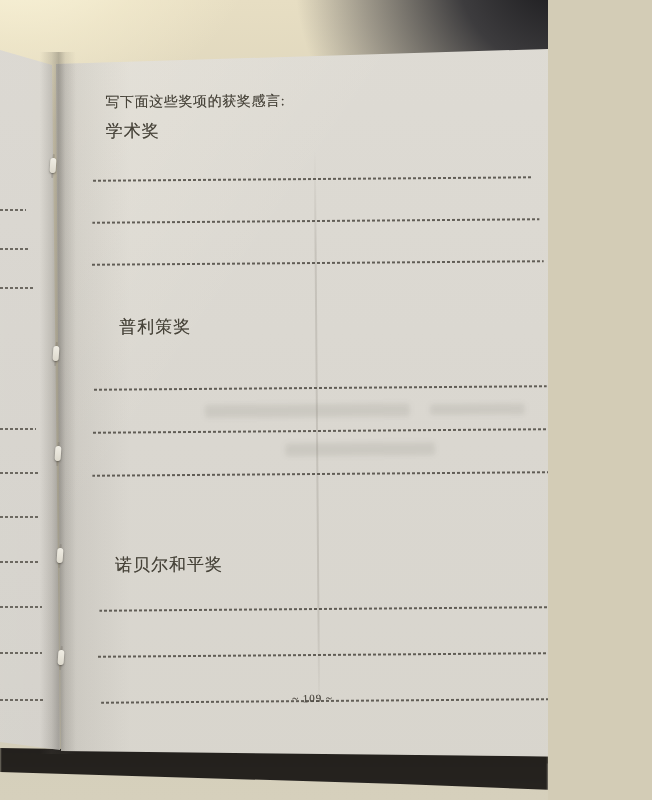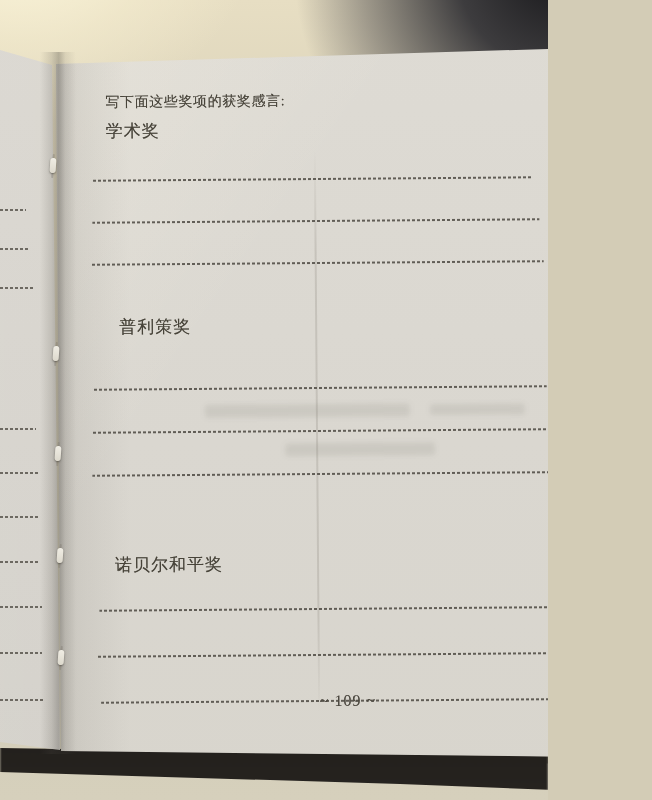--- a/index.html
+++ b/index.html
@@ -74,22 +74,22 @@
   .r3c{left:99px;top:700px;width:457px;}
 
   .ghost{position:absolute;background:rgba(55,50,44,.09);filter:blur(2.5px);border-radius:3px;}
   .g1{left:205px;top:404px;width:205px;height:13px;}
   .g2{left:430px;top:405px;width:95px;height:11px;}
   .g3{left:285px;top:443px;width:150px;height:13px;}
 
   .crease{position:absolute;left:316px;top:150px;width:2px;height:562px;
     background:linear-gradient(180deg, rgba(0,0,0,0) 0%, rgba(112,106,96,.20) 18%, rgba(112,106,96,.20) 82%, rgba(0,0,0,0) 100%);}
 
-  .page-num{position:absolute;left:290px;top:692px;width:84px;text-align:right;
-    font-size:16px;letter-spacing:1px;color:#4c4840;text-shadow:0 0 .5px rgba(70,65,58,.5);}
+  .page-num{position:absolute;left:290px;top:692px;width:84px;text-align:left;
+    font-size:11px;letter-spacing:1px;color:#4c4840;text-shadow:0 0 .5px rgba(70,65,58,.5);}
 </style>
 </head>
 <body>
 
 <div class="scene">
 
   <div class="desk"></div>
 
   <div class="page-shadow"></div>
   <div class="book-block-shadow"></div>

